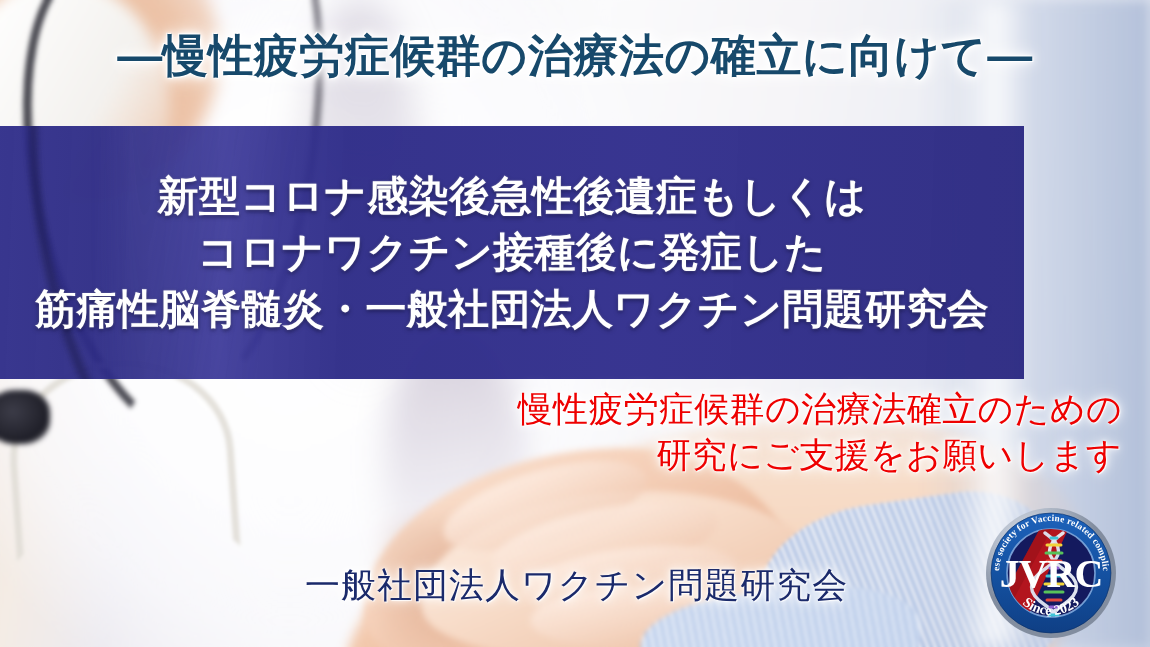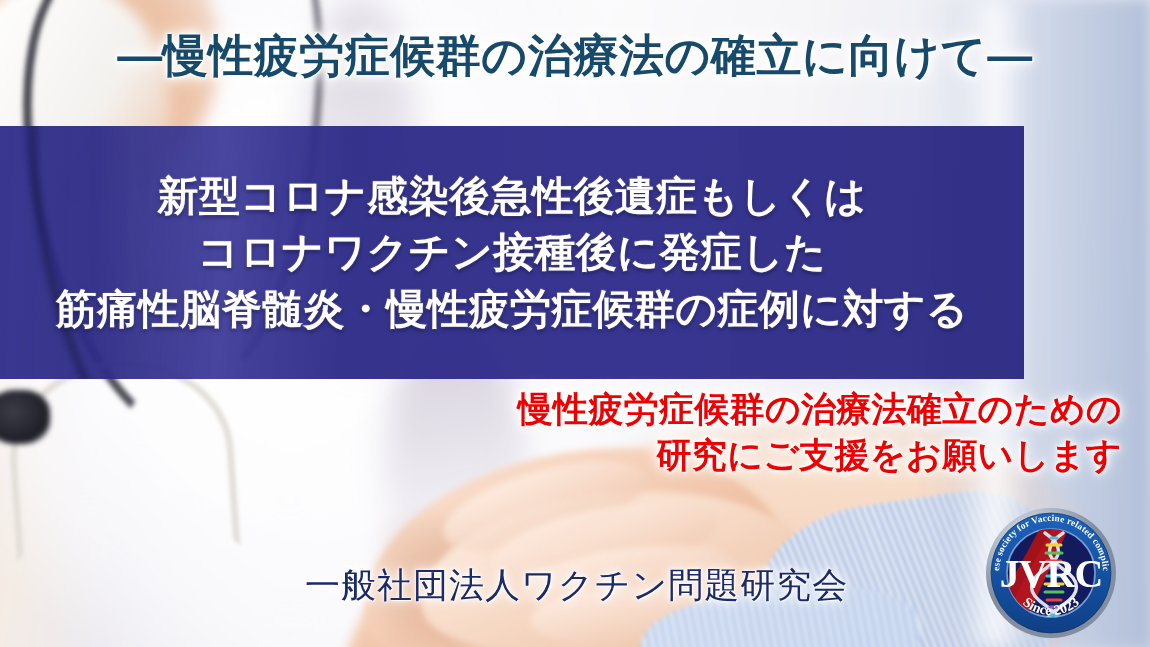--- a/index.html
+++ b/index.html
@@ -252,21 +252,21 @@
     text-shadow: 0 2px 4px rgba(8,8,40,0.55), 0 0 2px rgba(255,255,255,0.35);
   }
 
   
   .appeal {
     position: absolute;
     right: 28px; top: 386px;
     text-align: right;
     color: #ee0000;
     font-size: 35px;
-    font-weight: bold;
+    font-weight: normal;
     line-height: 1.32;
     letter-spacing: 0.3px;
     white-space: nowrap;
     text-shadow:
       0 0 3px #ffffff, 0 0 6px #ffffff, 0 0 11px rgba(255,255,255,0.95),
       0 0 18px rgba(255,255,255,0.85), 1px 1px 0 rgba(255,255,255,0.7);
   }
 
   
   .org {
@@ -339,21 +339,21 @@
     <div class="band-r1"></div>
     <div class="band-r2"></div>
     <div class="bg-soften"></div>
   </div>
 
   <div class="headline">―慢性疲労症候群の治療法の確立に向けて―</div>
 
   <div class="panel">
     <div class="panel-line">新型コロナ感染後急性後遺症もしくは</div>
     <div class="panel-line">コロナワクチン接種後に発症した</div>
-    <div class="panel-line">筋痛性脳脊髄炎・慢性疲労症候群の症例に対する</div>
+    <div class="panel-line">筋痛性脳脊髄炎・一般社団法人ワクチン問題研究会</div>
   </div>
 
   <div class="appeal">
     <div>慢性疲労症候群の治療法確立のための</div>
     <div>研究にご支援をお願いします</div>
   </div>
 
   <div class="org">一般社団法人ワクチン問題研究会</div>
 
   <div class="seal">

